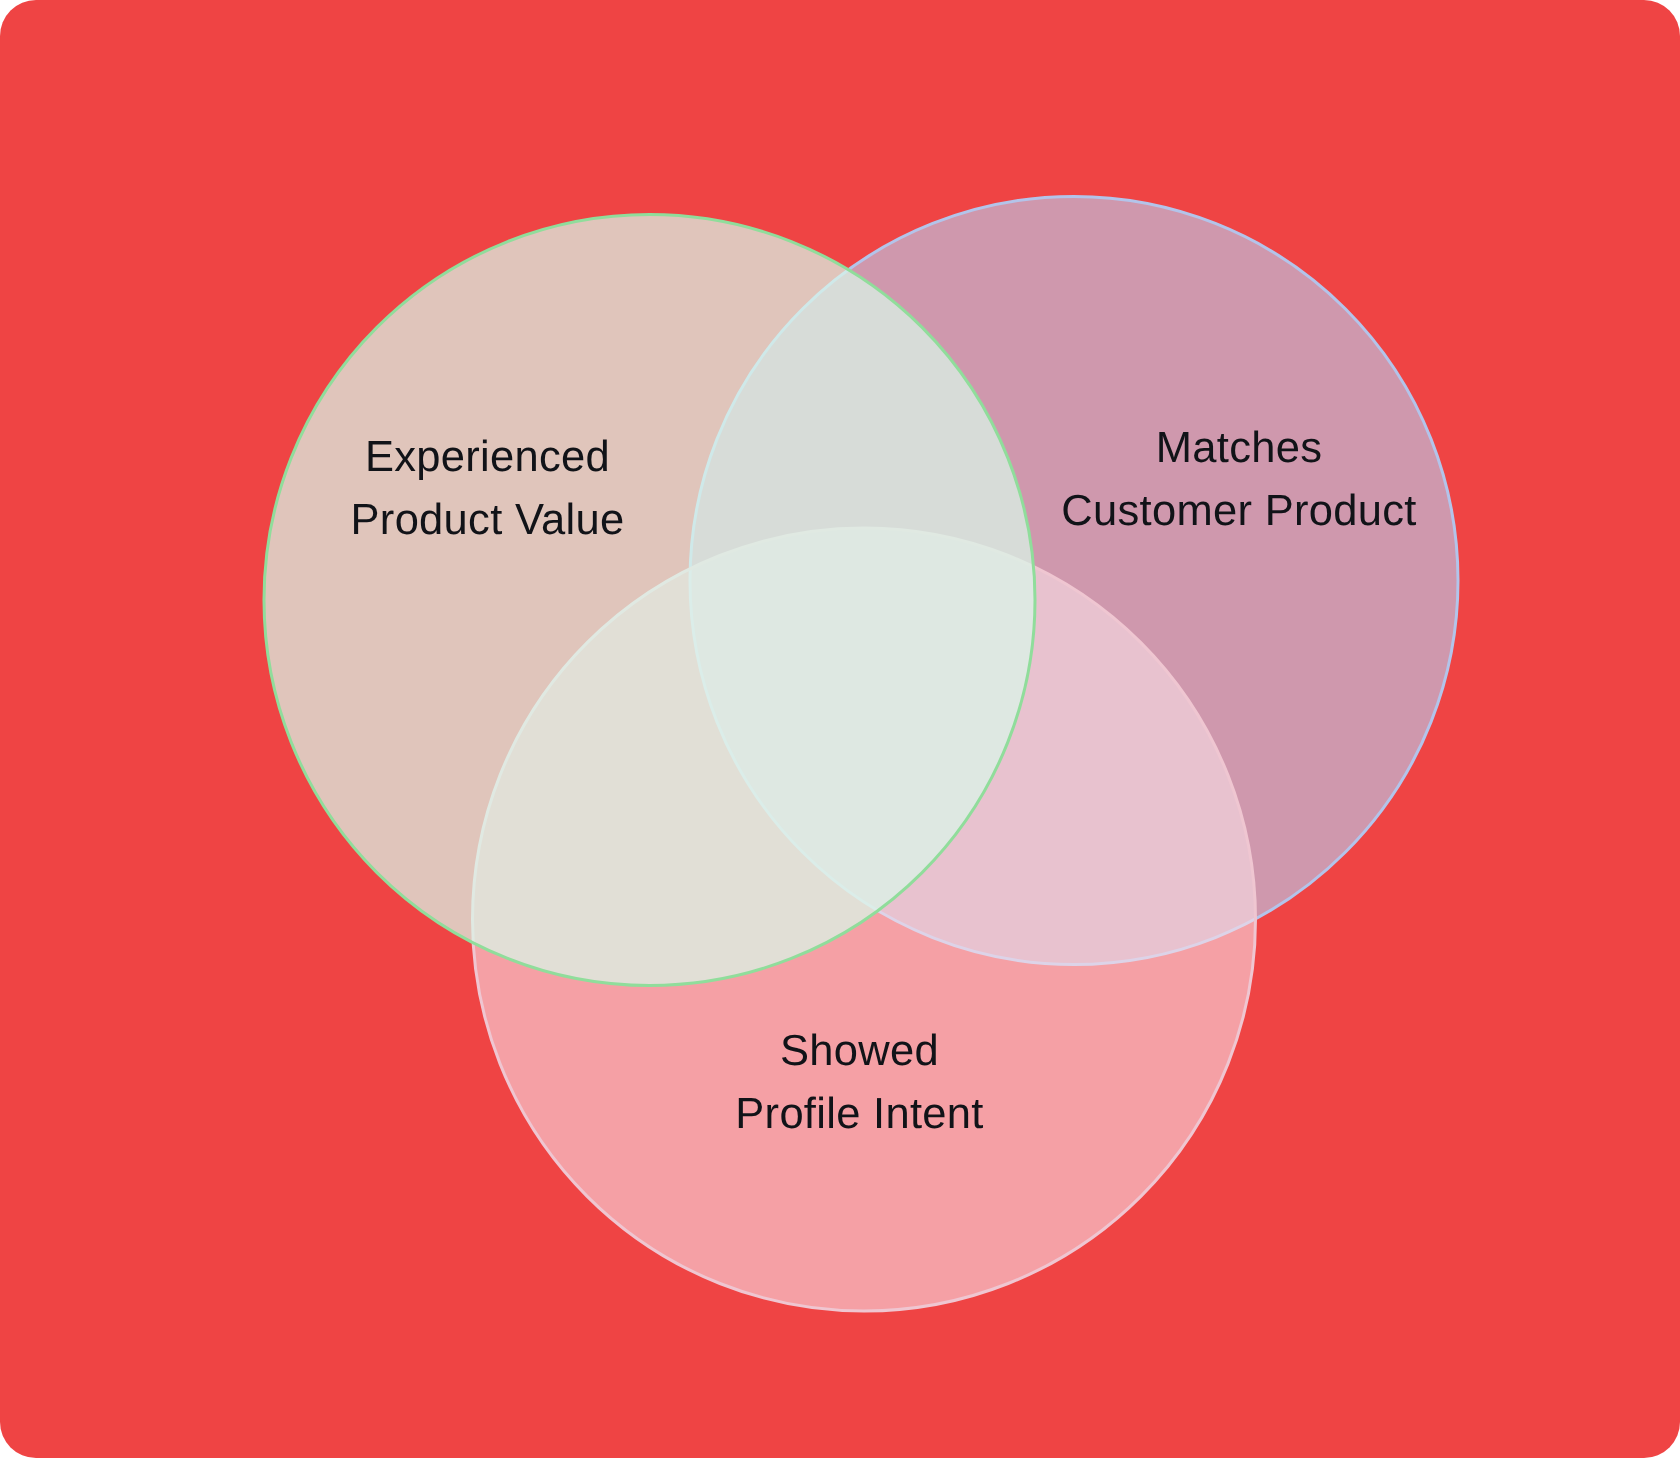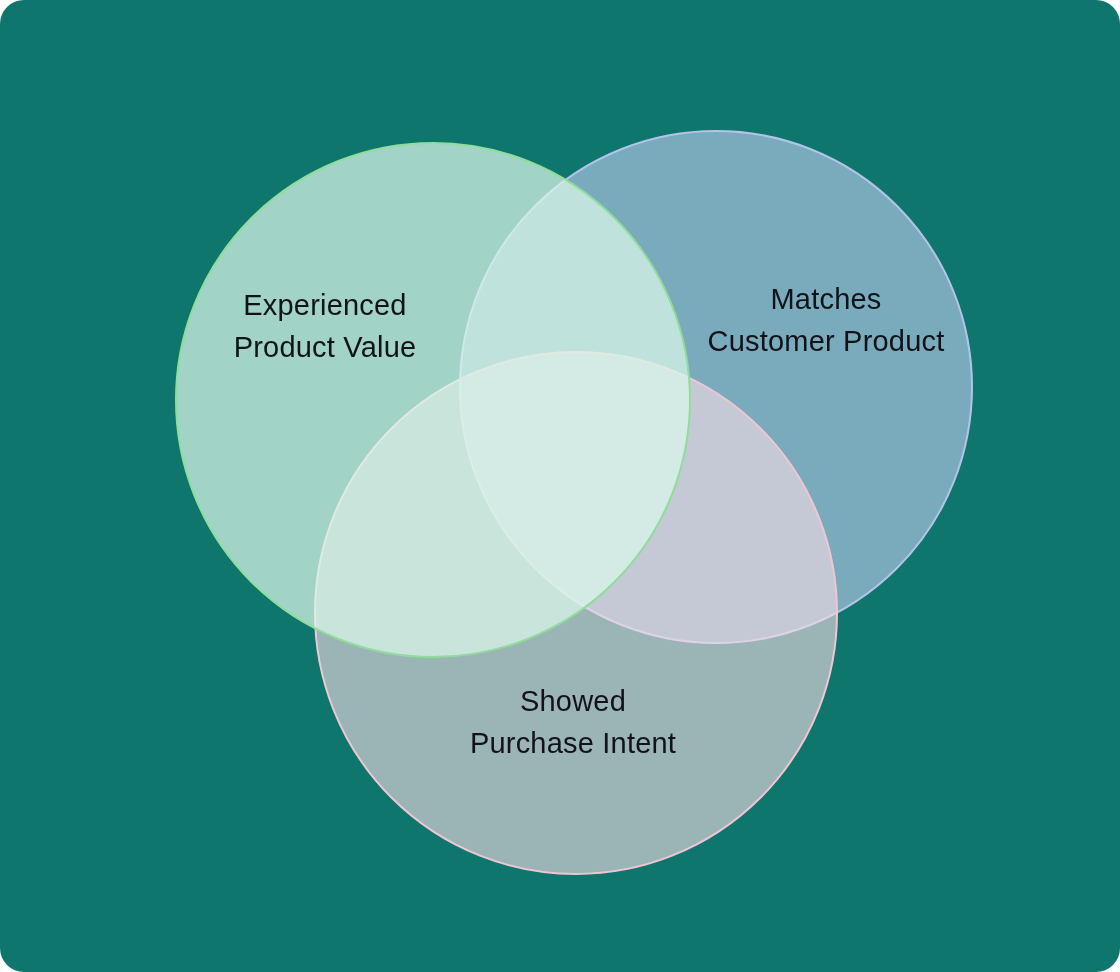--- a/index.html
+++ b/index.html
@@ -5,21 +5,21 @@
   html, body {
     margin: 0;
     padding: 0;
     background: #ffffff;
     font-family: "Liberation Sans", "DejaVu Sans", sans-serif;
   }
   .canvas {
     position: relative;
     width: 1120px;
     height: 972px;
-    background: #0f766e;
+    background: #ef4444;
     border-radius: 24px;
     overflow: hidden;
   }
   .venn-svg {
     position: absolute;
     inset: 0;
     width: 100%;
     height: 100%;
   }
   .circle-label {
@@ -59,16 +59,16 @@
     <circle cx="433" cy="400" r="257" stroke-width="2" fill="rgba(217, 246, 233, 0.72)" stroke="#90DD9B"></circle>
   </svg>
 
   <div class="circle-label label-experienced">Experienced
 Product Value</div>
 
   <div class="circle-label label-matches">Matches
 Customer Product</div>
 
   <div class="circle-label label-intent">Showed
-Purchase Intent</div>
+Profile Intent</div>
 
 
 </div>
 
 </body></html>

